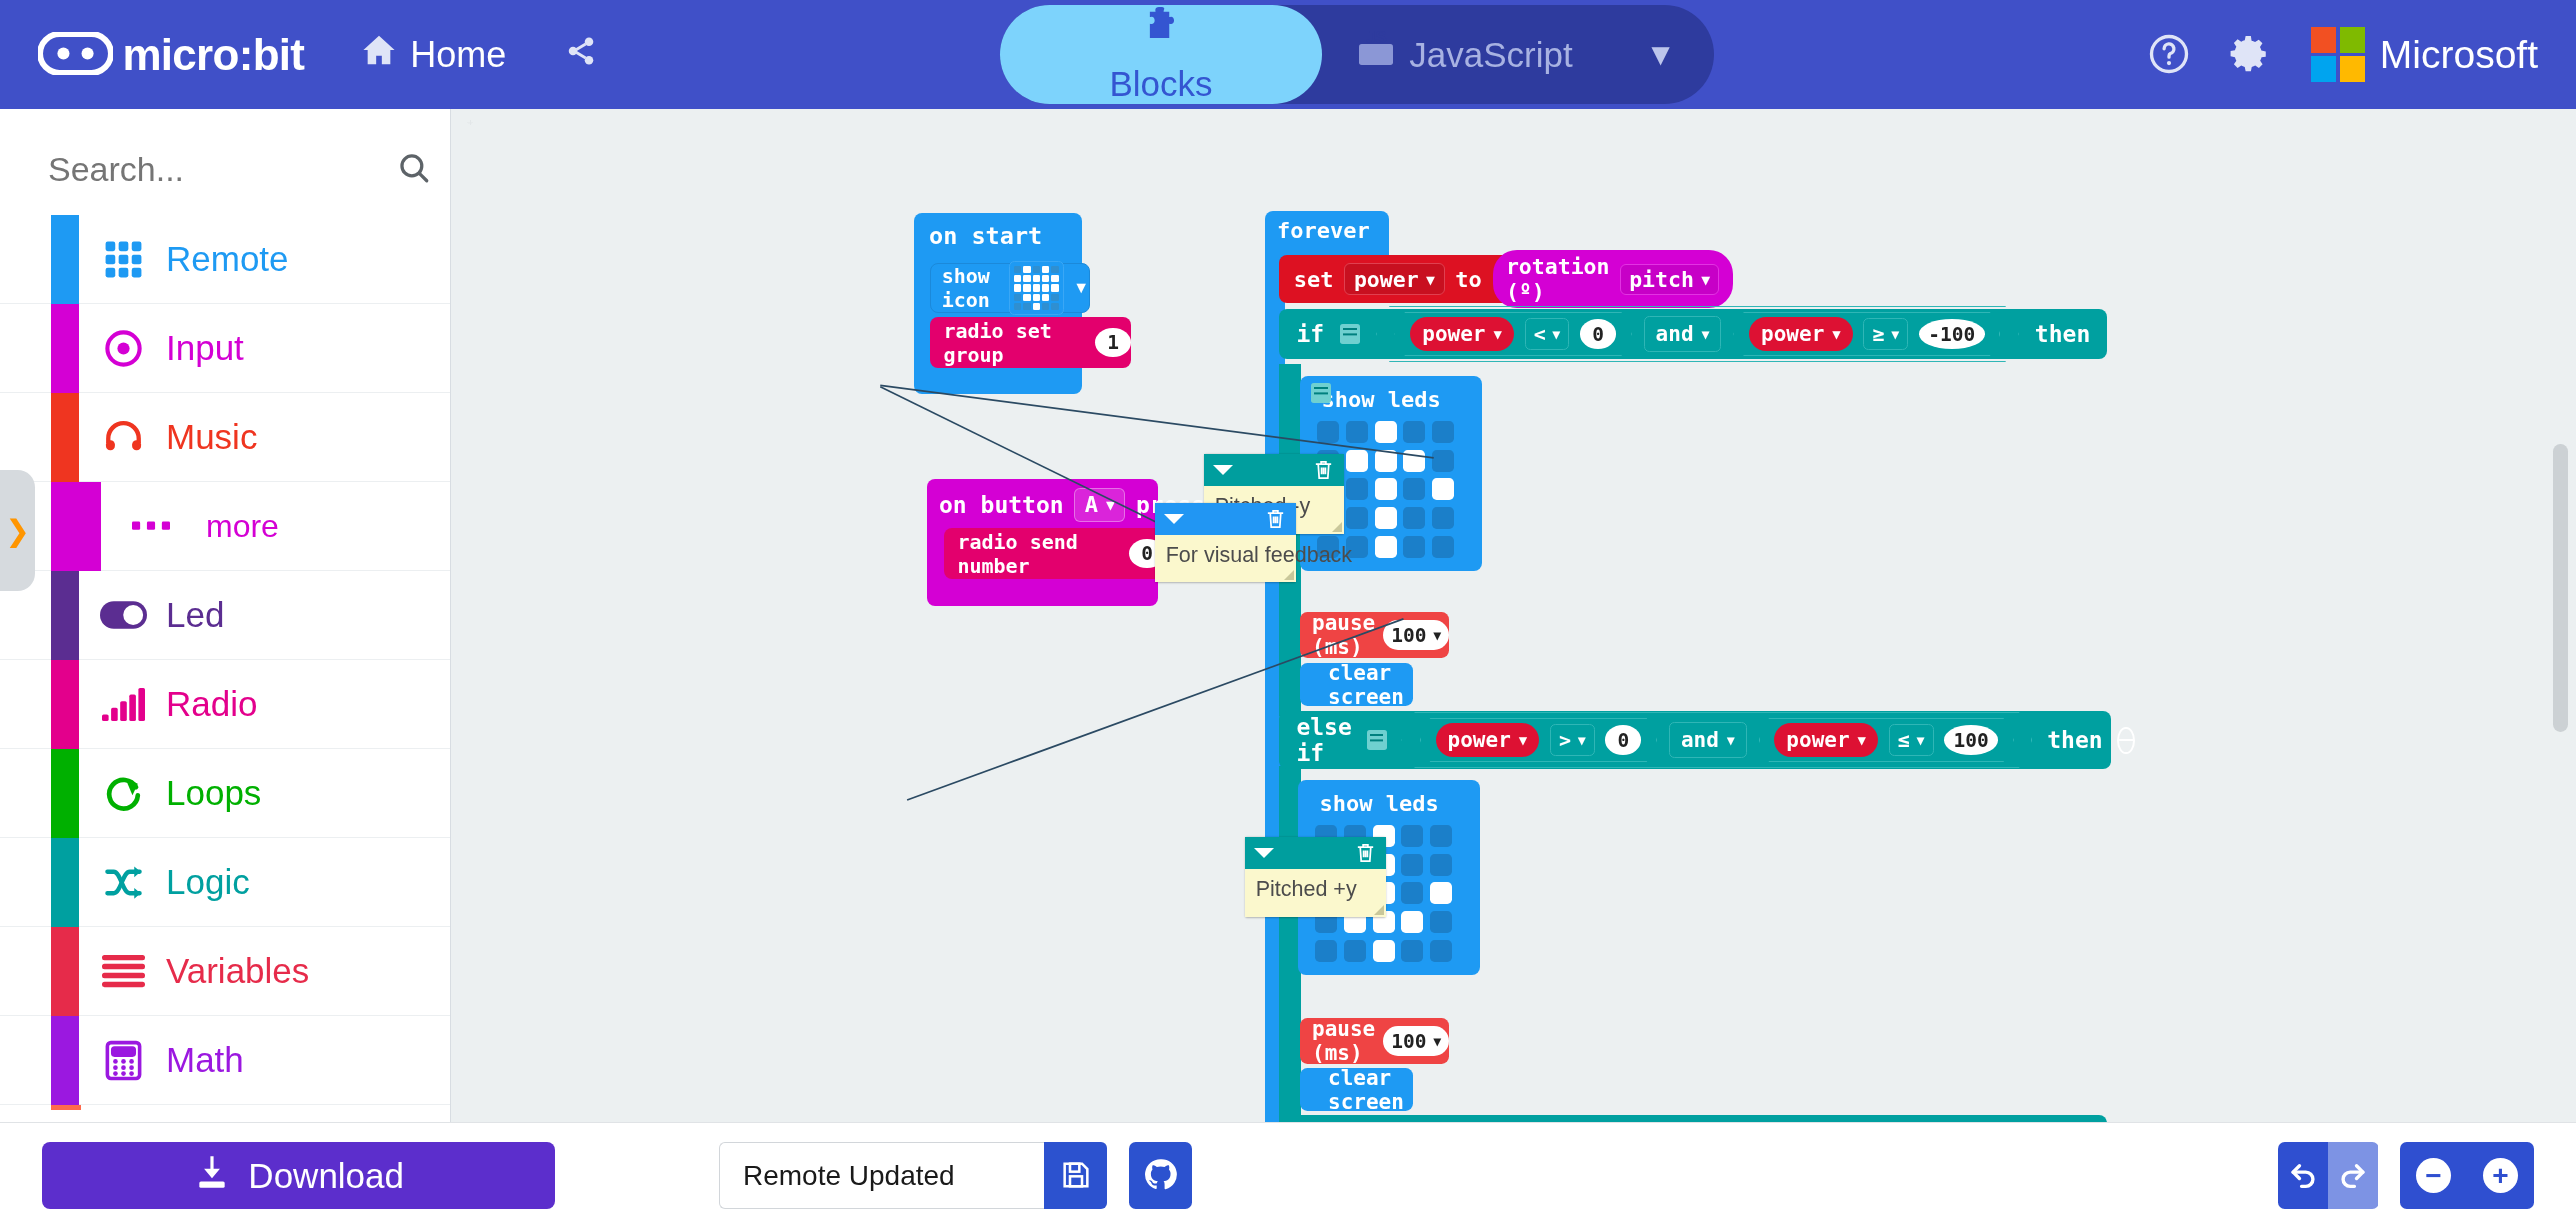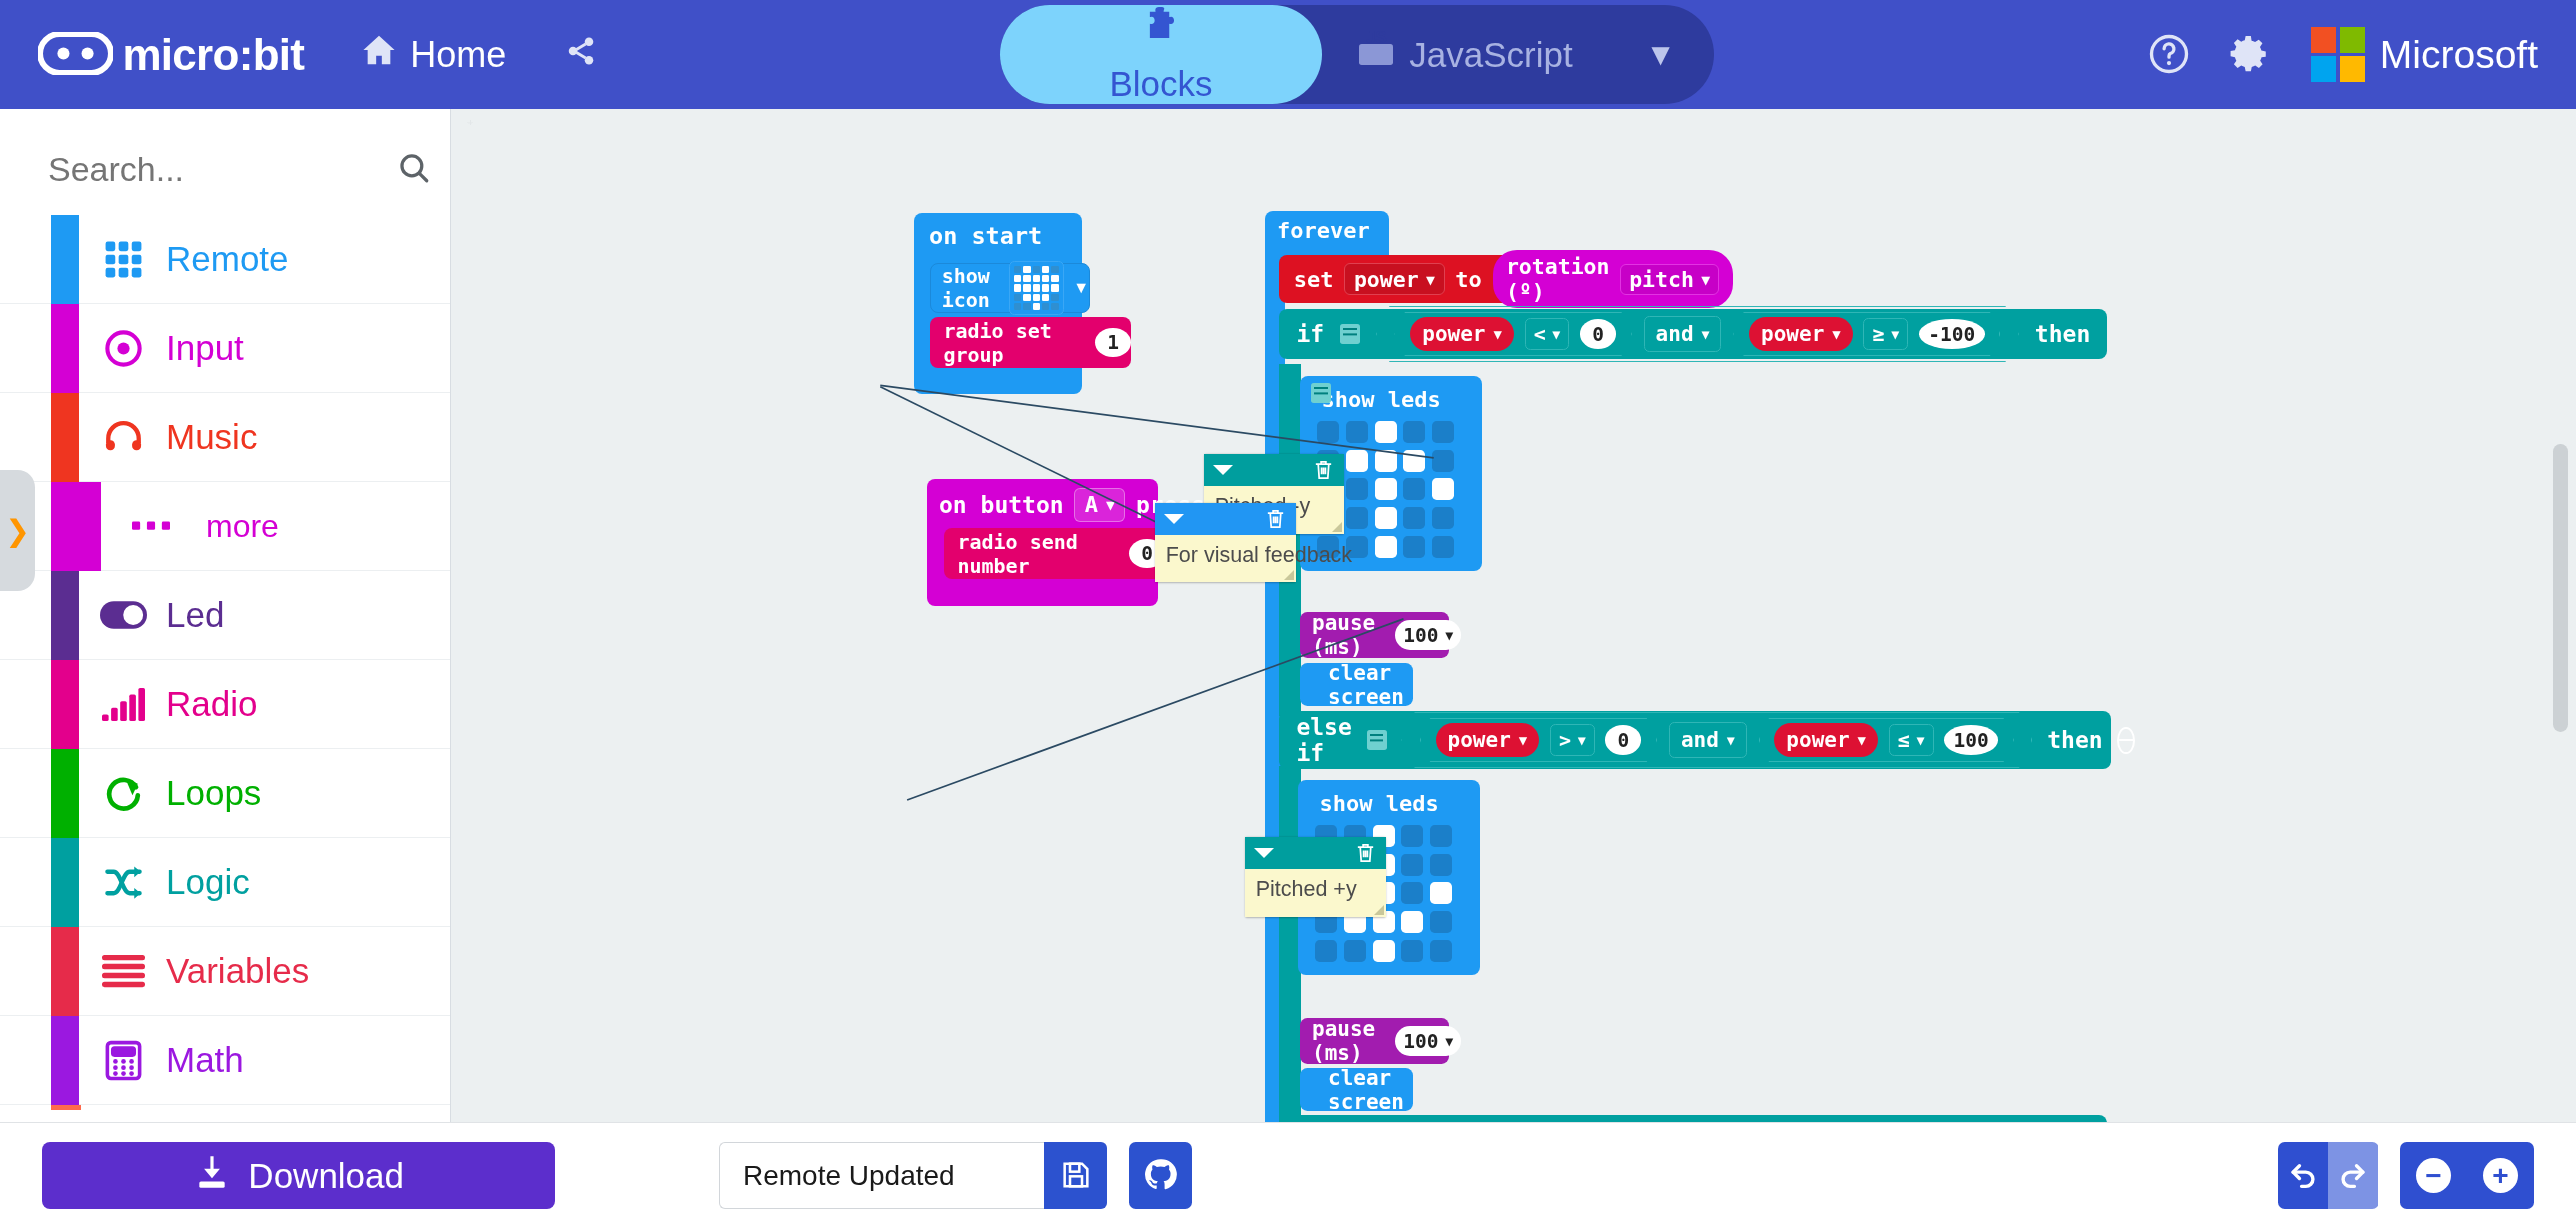--- a/index.html
+++ b/index.html
@@ -338,22 +338,22 @@
   .led-grid {
     display: grid; grid-template-columns: repeat(5, 22px); grid-template-rows: repeat(5, 22px);
     gap: 6.7px; margin-left: 17.4px;
   }
   .led-grid i { background: #1b7fc9; border-radius: 4.7px; display: block; }
   .led-grid i.on { background: #ffffff; }
 
   .pause-blk {
     position: absolute;
     width: 149px; height: 46px;
-    background: #a21caf; border-radius: 7.4px;
-    display: flex; align-items: center; gap: 20px; padding-left: 12px;
+    background: #ef4444; border-radius: 7.4px;
+    display: flex; align-items: center; gap: 8px; padding-left: 12px;
     color: #fff; font-size: 21px;
   }
   .pause-oval {
     background: #fff; border-radius: 23px; height: 29.5px;
     padding: 0 8px; display: flex; align-items: center; gap: 6.7px;
     color: #222; font-size: 19.5px;
     font-family: "DejaVu Sans Mono", monospace; font-weight: 700;
   }
   .clear-blk {
     position: absolute;

